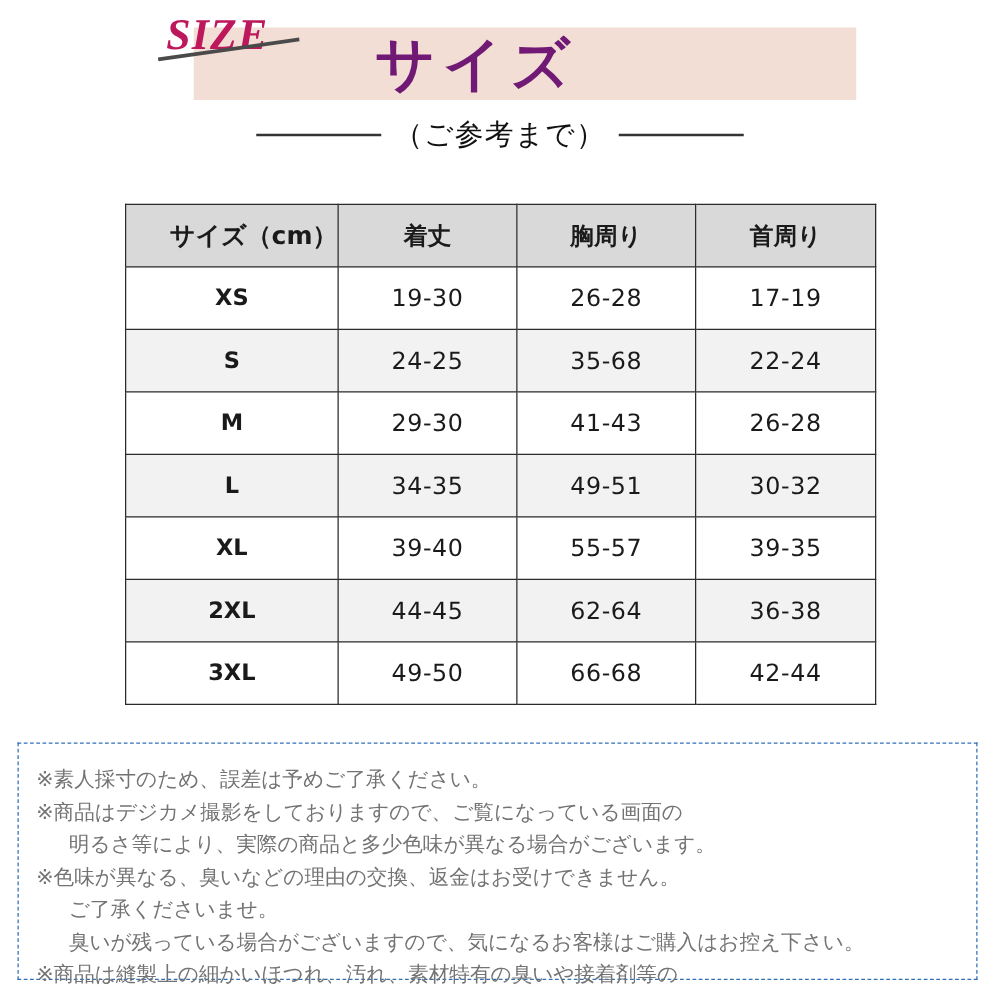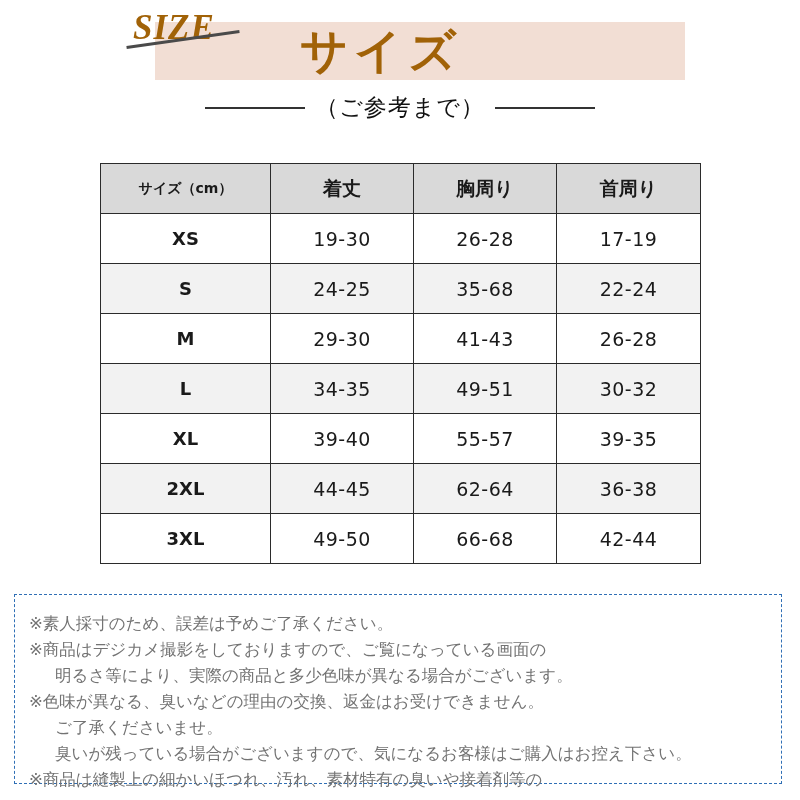--- a/index.html
+++ b/index.html
@@ -34,21 +34,21 @@
     z-index: 5;
   }
   .size-word {
     position: absolute;
     left: 133px;
     top: 8px;
     font-family: "Liberation Serif", serif;
     font-size: 35px;
     font-weight: bold;
     font-style: italic;
-    color: #a16207;
+    color: #be185d;
     letter-spacing: 1px;
     z-index: 2;
   }
   .size-strike {
     position: absolute;
     left: 126px;
     top: 38px;
     width: 114px;
     height: 3px;
     background: #4a4a4a;
@@ -65,21 +65,21 @@
     z-index: 1;
   }
   .title-jp {
     position: absolute;
     left: 300px;
     top: 20px;
     font-family: "DejaVu Sans", sans-serif;
     font-size: 47px;
     font-weight: bold;
     letter-spacing: 6px;
-    color: #a16207;
+    color: #701a75;
     z-index: 4;
   }
   .subtitle-row {
     position: absolute;
     left: 0;
     top: 92px;
     width: 800px;
     display: flex;
     align-items: center;
     justify-content: center;
@@ -120,21 +120,22 @@
     font-family: "DejaVu Sans", sans-serif;
     color: #1a1a1a;
     padding: 0;
   }
   table.size-table thead th {
     background: #d9d9d9;
     font-weight: bold;
     font-size: 19px;
   }
   table.size-table thead th:first-child {
-    font-size: 14px;
+    font-size: 20px;
+    text-align: right;
   }
   table.size-table tbody tr:nth-child(odd) td {
     background: #ffffff;
   }
   table.size-table tbody tr:nth-child(even) td {
     background: #f2f2f2;
   }
   table.size-table tbody td:first-child {
     font-weight: bold;
     font-size: 18px;

